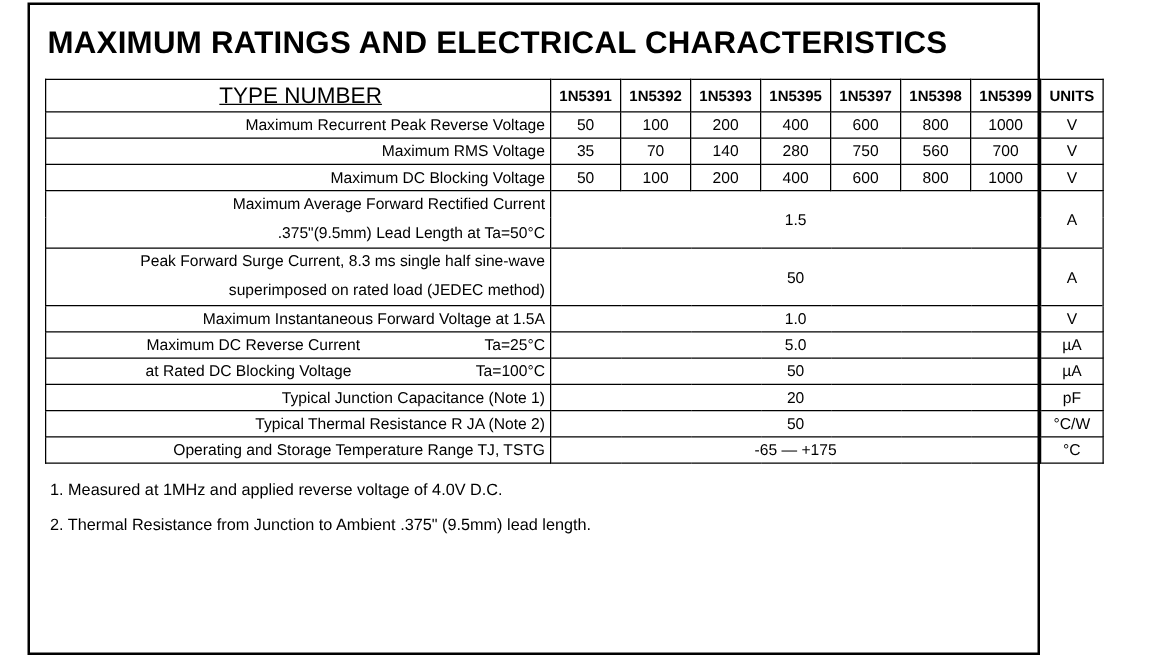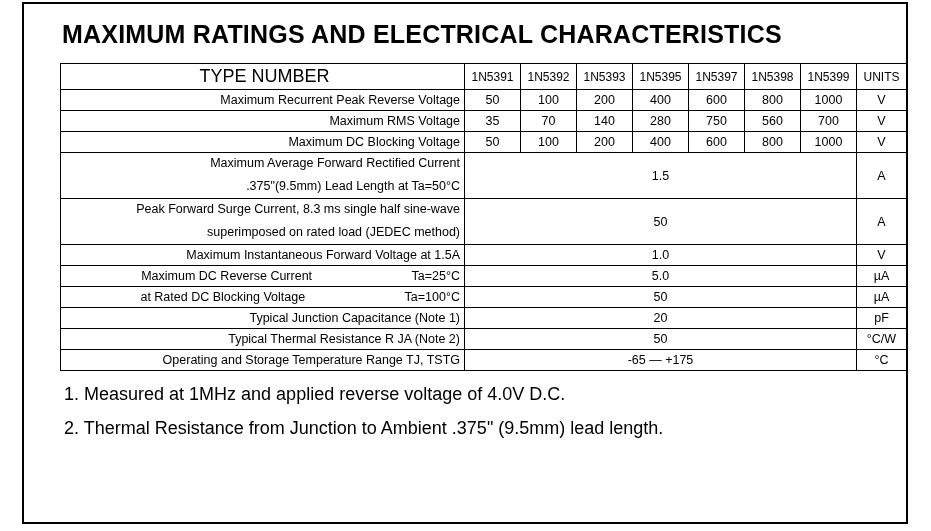--- a/index.html
+++ b/index.html
@@ -17,26 +17,26 @@
   .page {
     position: relative;
     width: 931px;
     height: 531px;
     box-sizing: border-box;
   }
   .sheet {
     position: absolute;
     left: 22px;
     top: 2px;
-    width: 886px;
+    width: 810px;
     height: 522px;
     border: 2px solid #000000;
     box-sizing: border-box;
     background: #ffffff;
-    padding: 12px 16px 0 32px;
+    padding: 12px 16px 0 8px;
   }
   .title {
     font-size: 25px;
     font-weight: bold;
     letter-spacing: 0.2px;
     margin: 4px 0 14px 6px;
     font-family: "Liberation Sans", sans-serif;
   }
   .subnotes {
     margin: 0 0 12px 8px;
@@ -52,29 +52,30 @@
   }
   table.spec td, table.spec th {
     border: 1px solid #000000;
     font-size: 12.5px;
     padding: 2px 4px;
     font-weight: normal;
     box-sizing: border-box;
   }
   table.spec th {
     text-align: center;
-    font-weight: normal;
+    font-weight: bold;
     font-size: 12px;
   }
   .hdr-type {
     text-align: right;
     font-size: 18px !important;
     font-weight: normal !important;
     padding-left: 8px !important;
     height: 26px;
+    text-decoration: underline;
   }
   .param {
     text-align: right;
     padding-left: 8px !important;
     height: 21px;
     margin-top: 20px;
   }
   .param.tall { height: 25px; }
   .val { text-align: center; }
   .units { text-align: center; }
@@ -84,21 +85,21 @@
     text-align: center;
     vertical-align: middle;
   }
   .notes-head {
     margin: 14px 0 0 8px;
     font-size: 10.5px;
     font-weight: bold;
   }
   .note-line {
     margin: 13px 0 0 8px;
-    font-size: 18px;
+    font-size: 13px;
   }
   .tab-inline {
     display: inline-block;
     margin-left: 96px;
   }
 </style>
 </head>
 <body>
 
 <div class="page">

